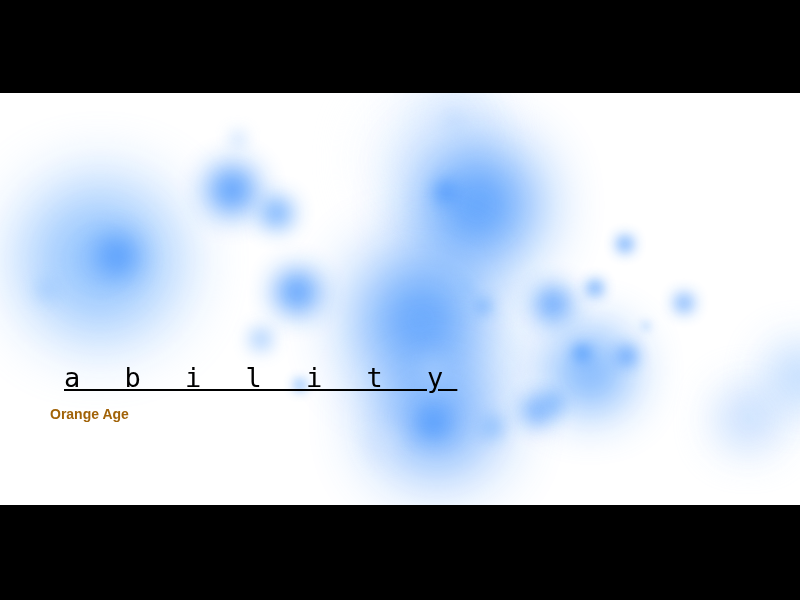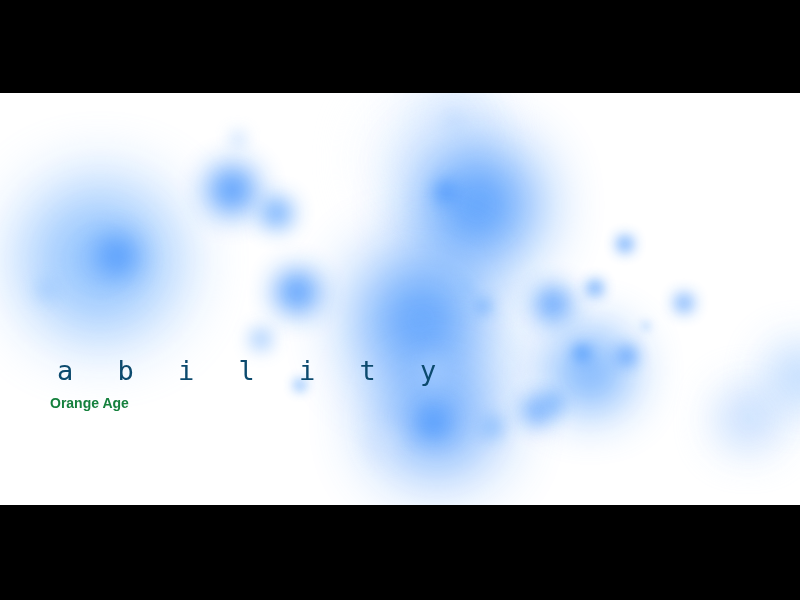--- a/index.html
+++ b/index.html
@@ -59,30 +59,31 @@
     left: 48px;
     top: 255px;
     z-index: 30;
     user-select: none;
   }
   #main-title {
     font-family: "DejaVu Sans Mono", "Liberation Mono", monospace;
     font-size: 27px;
     font-weight: 400;
     letter-spacing: 14px;
-    color: #0c4a6e;
+    color: #000000;
     line-height: 1;
-    margin: 9px;
+    margin: 16px;
     white-space: nowrap;
+    text-decoration: underline;
   }
   #sub-title {
     font-family: "Liberation Sans", sans-serif;
     font-size: 14px;
     font-weight: 700;
-    color: #15803d;
+    color: #a16207;
     line-height: 1;
     margin: 12px 0 0 2px;
     white-space: nowrap;
   }
 </style>
 </head>
 <body>
 
 <div id="stage">
 

